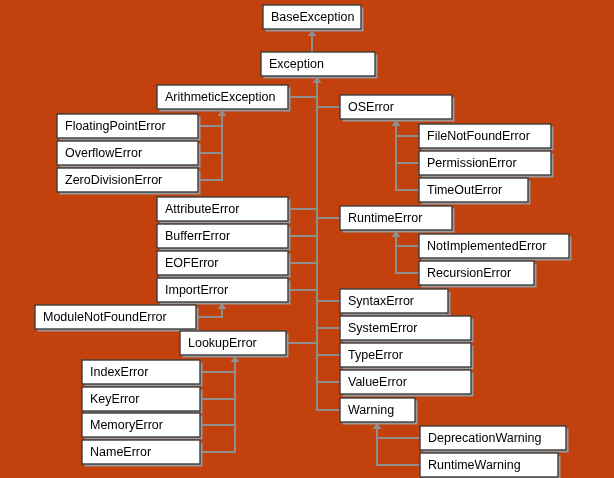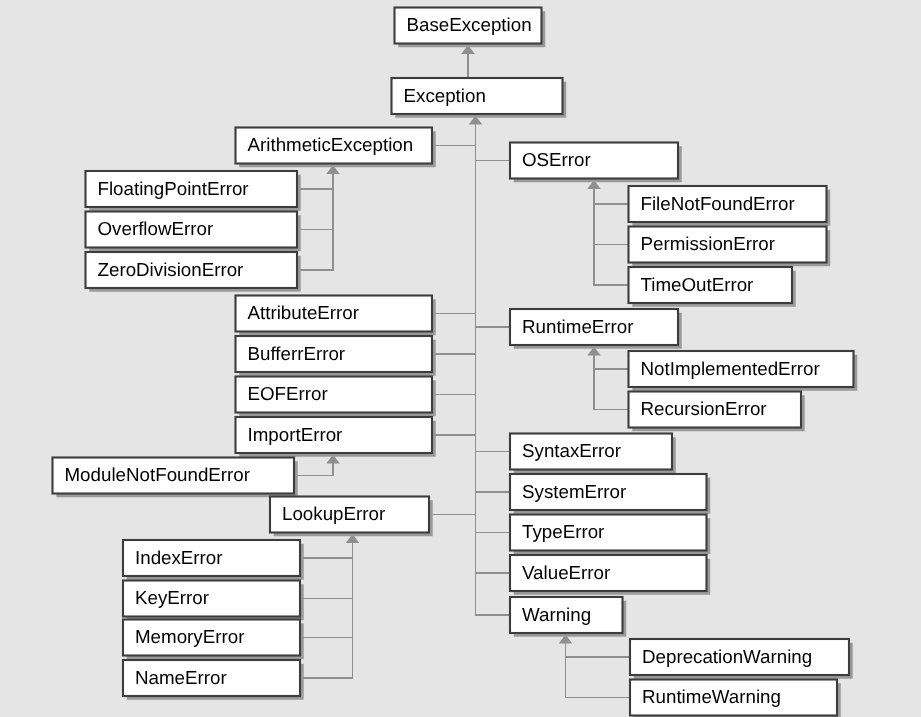--- a/index.html
+++ b/index.html
@@ -11,21 +11,21 @@
   body {
     width: 614px;
     height: 478px;
     font-family: "Liberation Sans", sans-serif;
     overflow: hidden;
   }
   #diagram-root {
     position: relative;
     width: 614px;
     height: 478px;
-    background: #e5e5e5;
+    background: #c2410c;
   }
   svg#hierarchy-svg {
     display: block;
     width: 614px;
     height: 478px;
   }
   .node-box {
     fill: #ffffff;
     stroke: #3d3d3d;
     stroke-width: 1.4;

